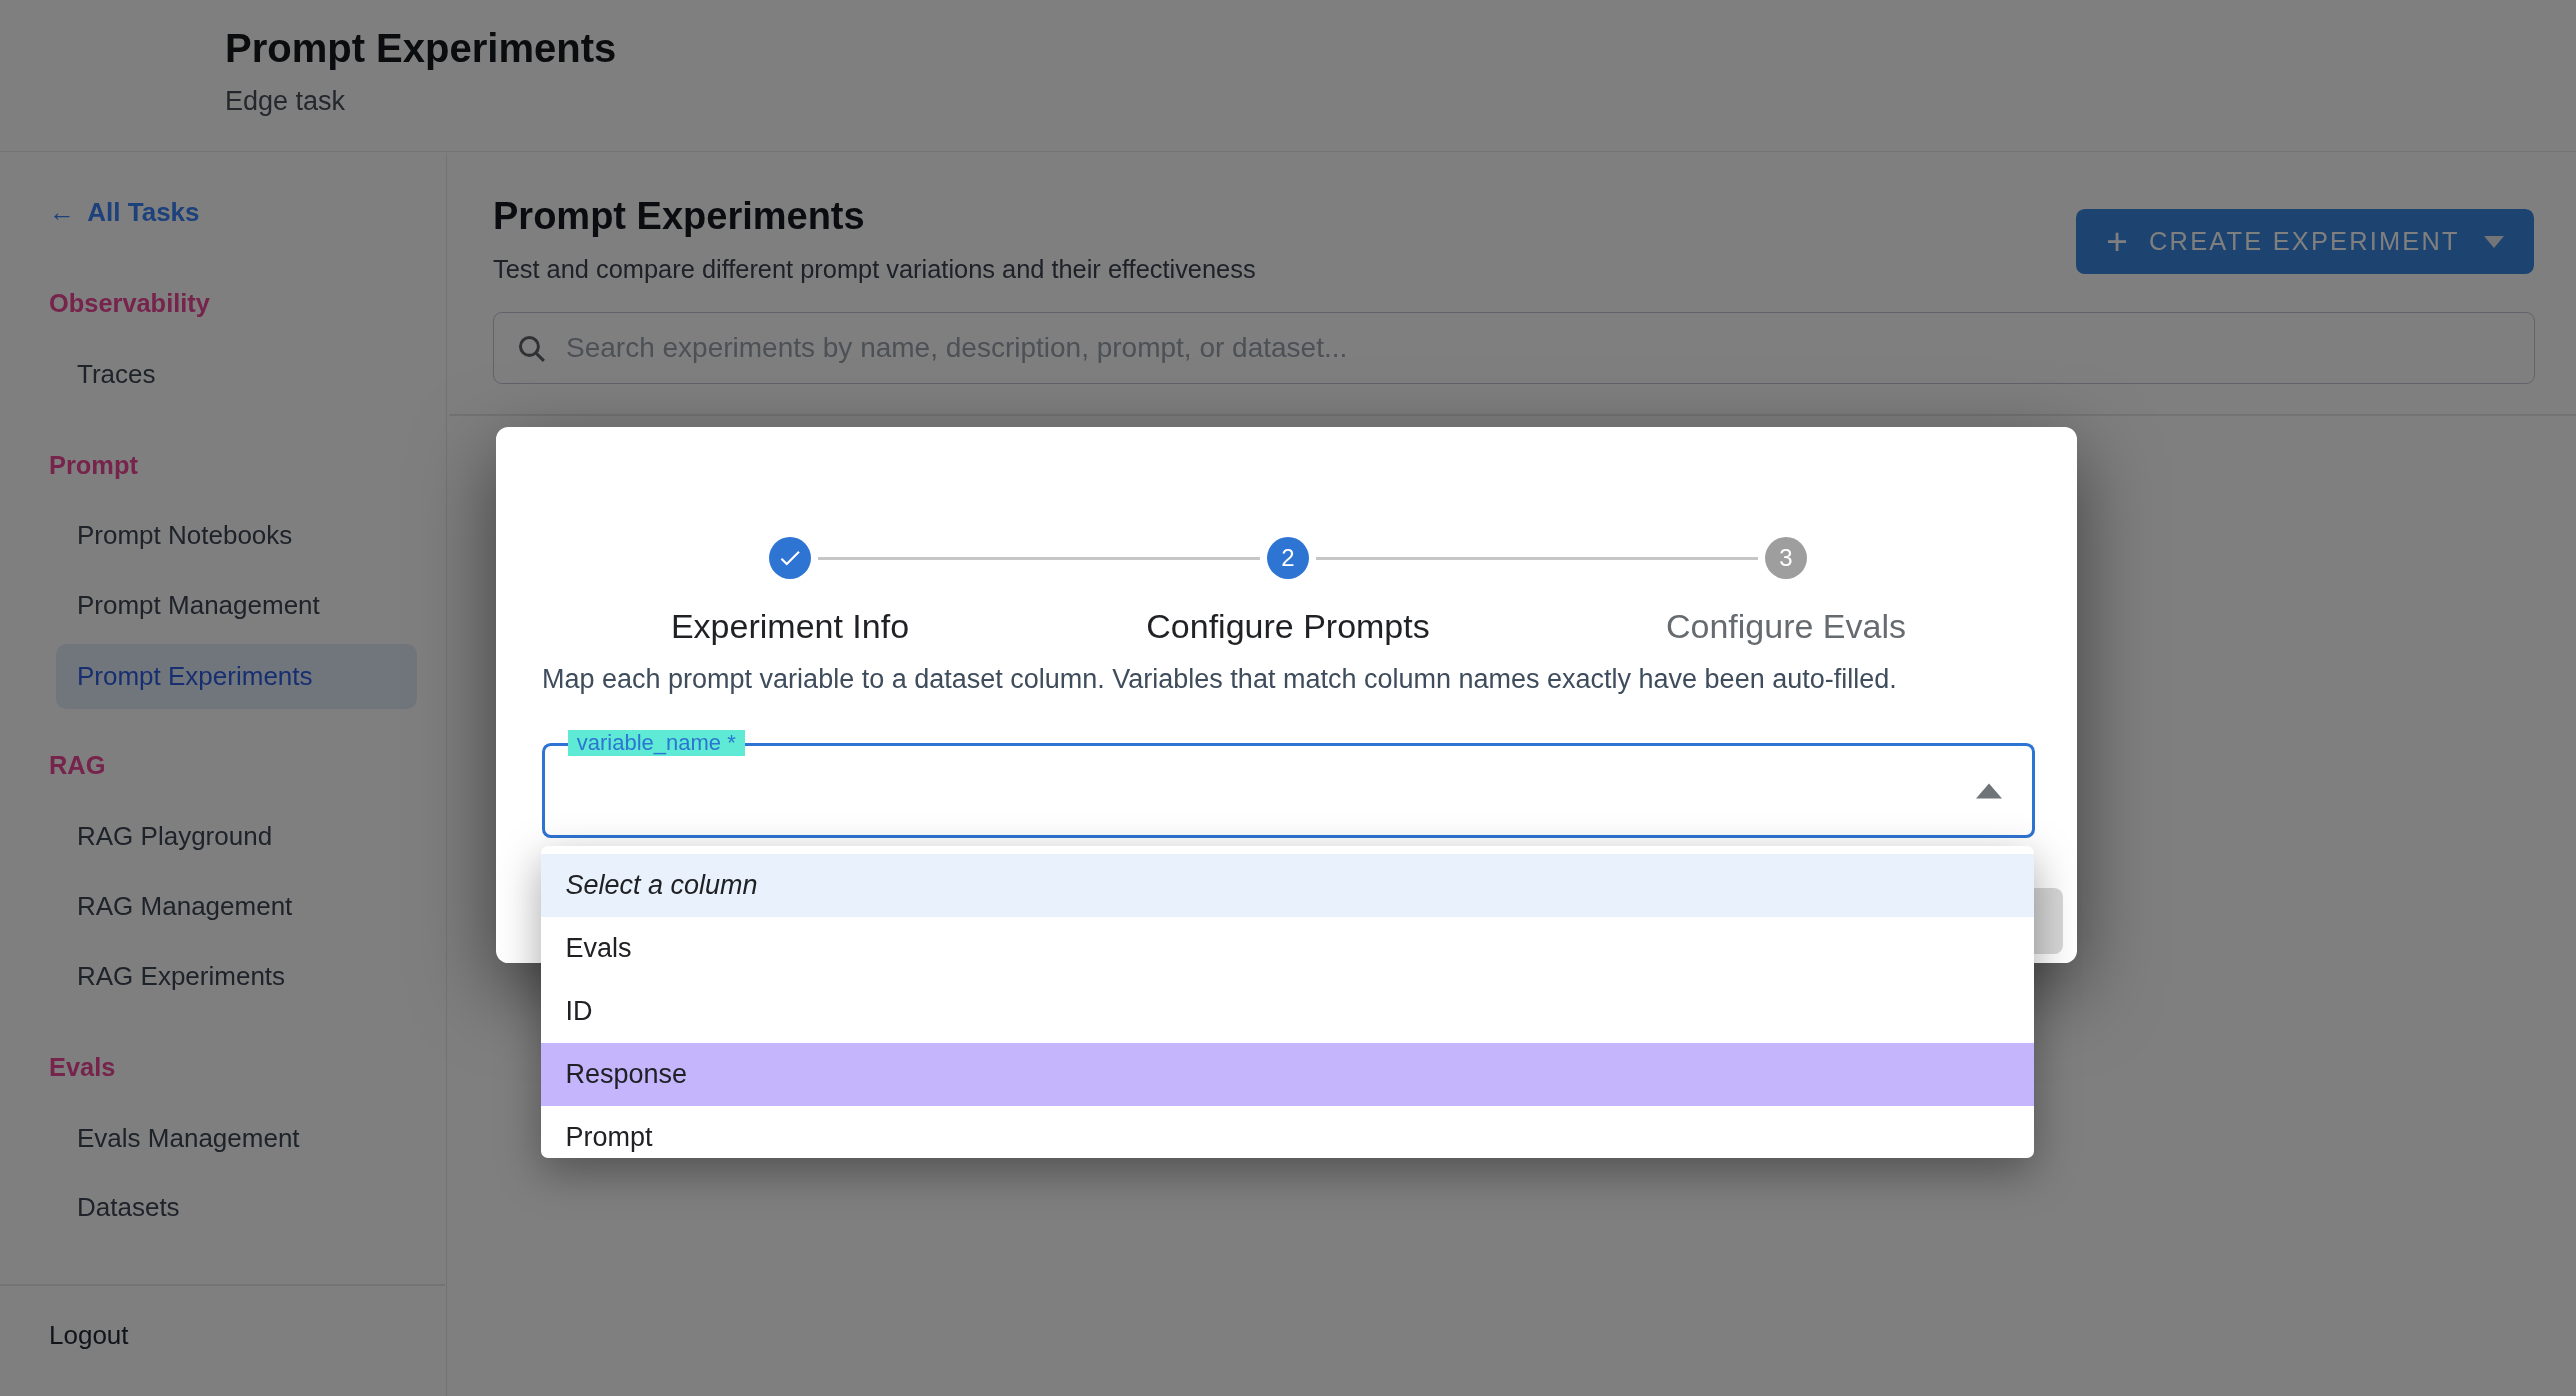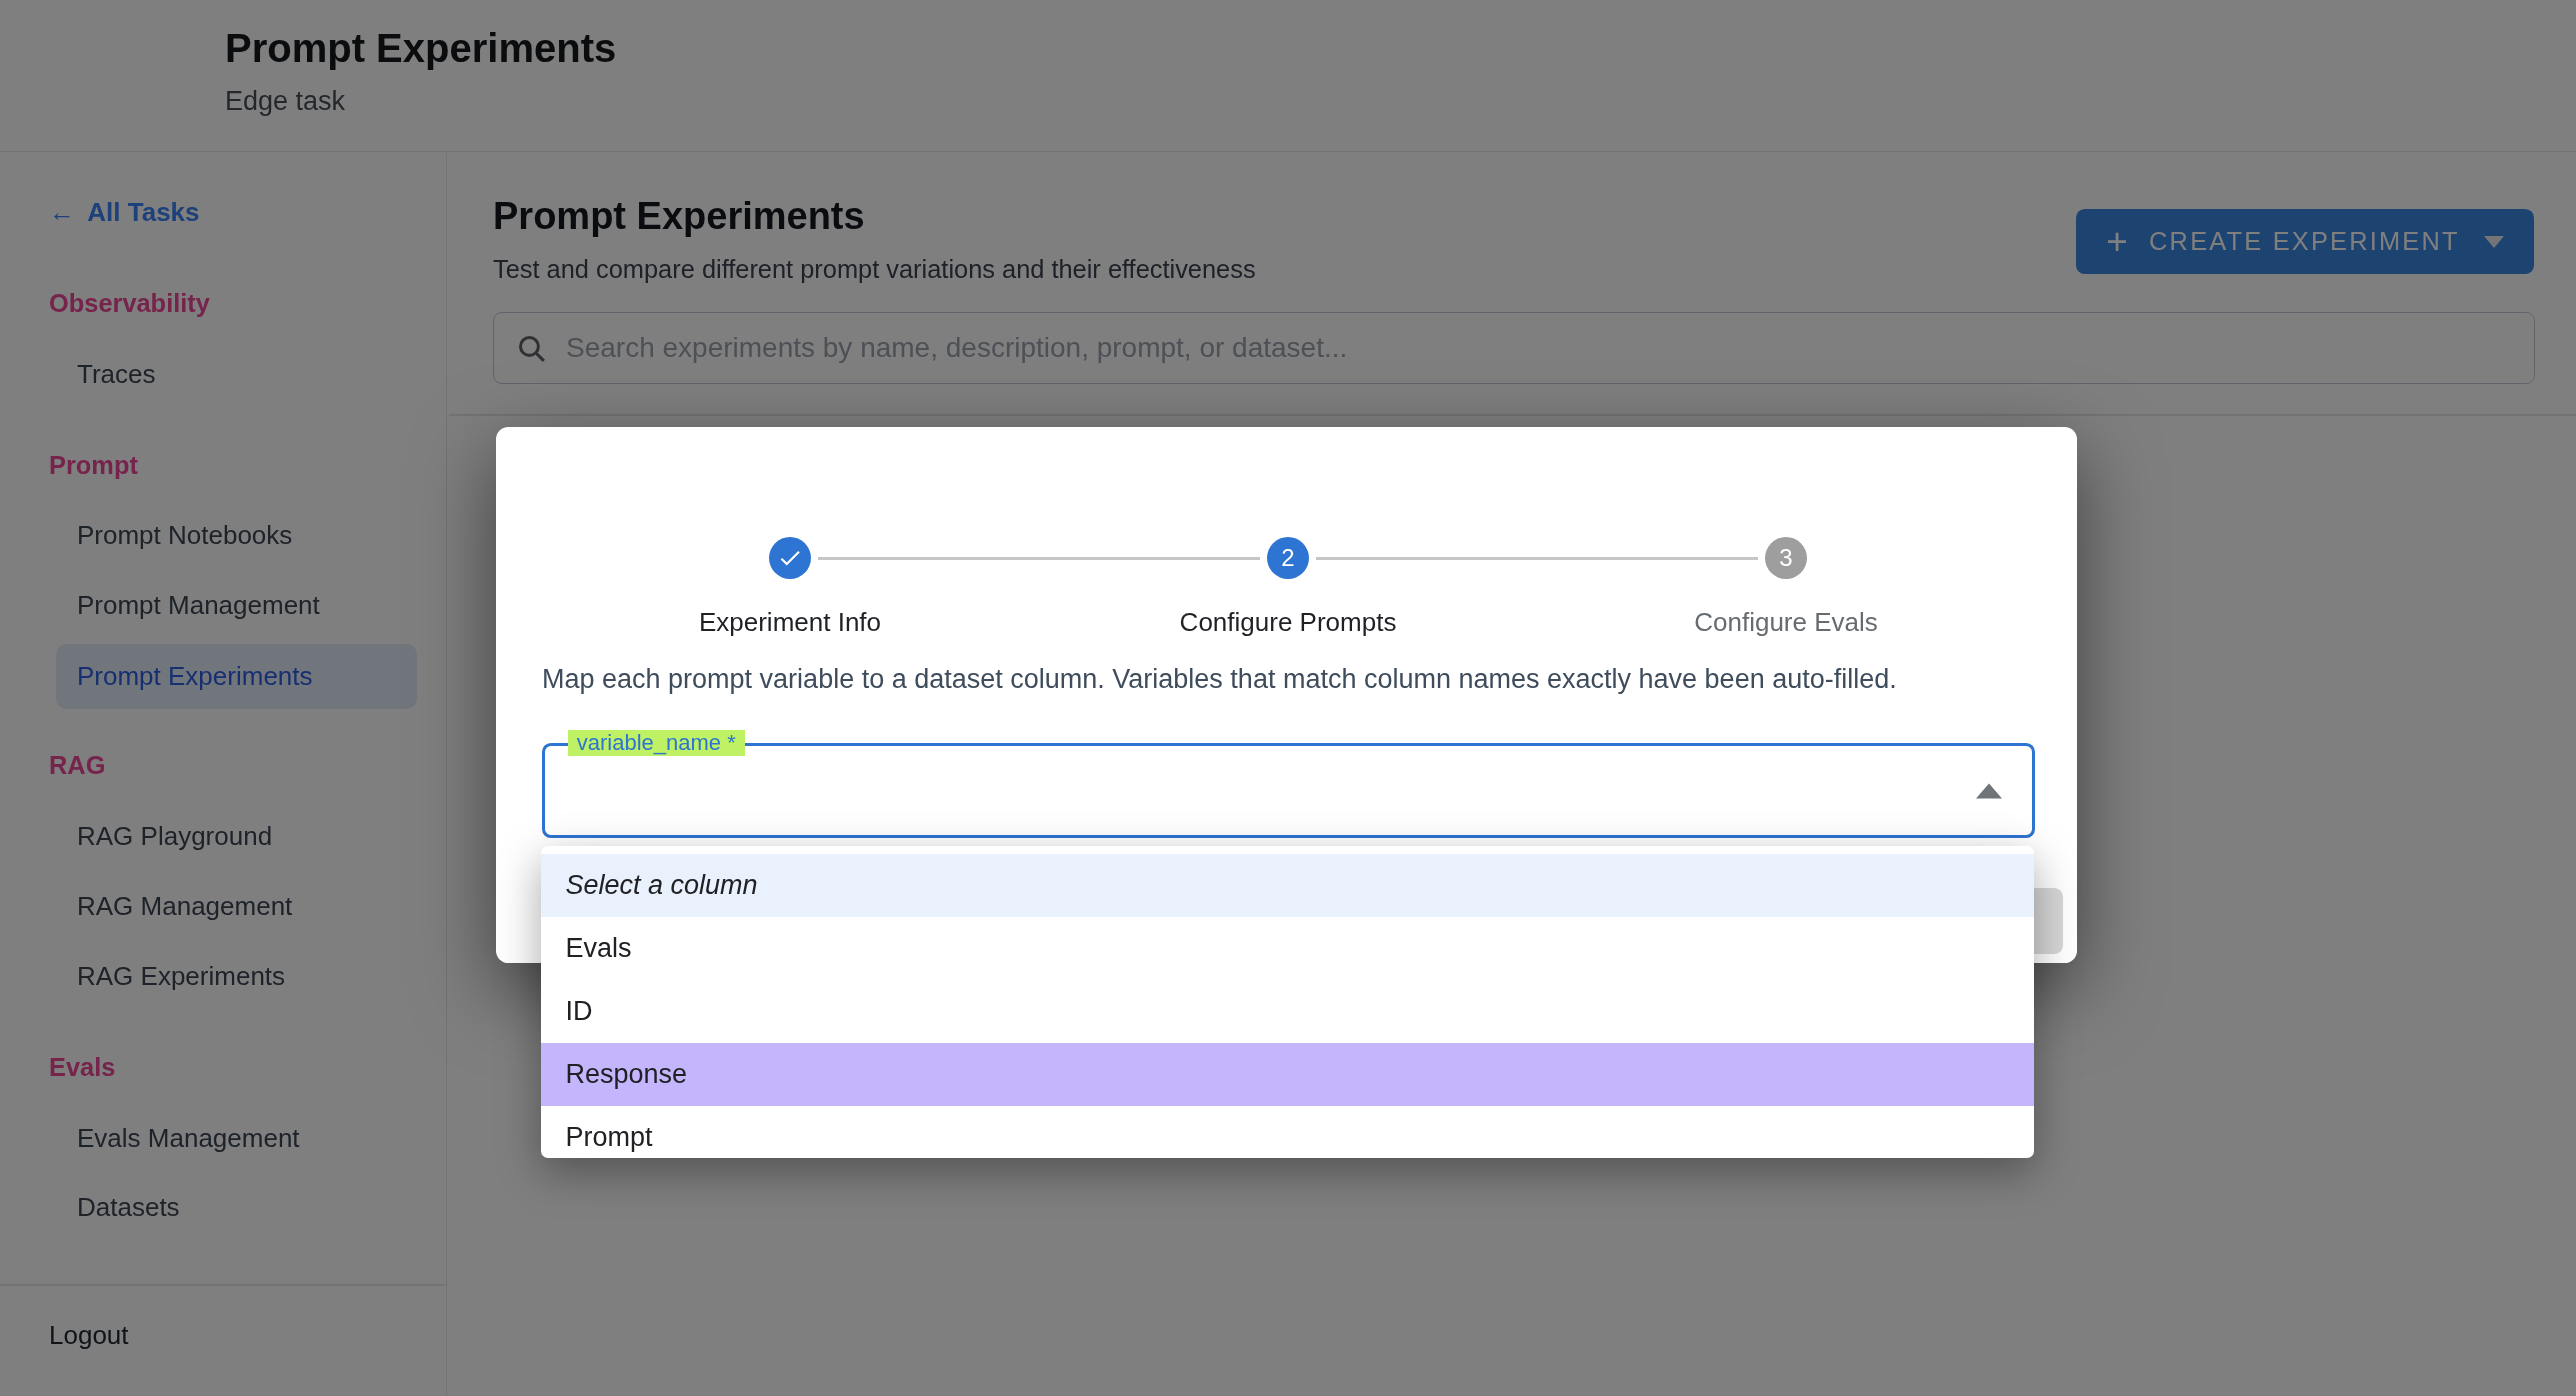--- a/index.html
+++ b/index.html
@@ -51,26 +51,26 @@
   .modal{position:absolute;left:496px;top:427px;width:1581px;height:536px;background:#fff;border-radius:12.3px;
          box-shadow:0 26px 79px rgba(0,0,0,0.5);z-index:20;}
   .modal-title{position:absolute;left:46px;top:32px;font-size:35px;font-weight:500;color:#1c1e21;}
   .step-circle{position:absolute;top:110px;width:42px;height:42px;border-radius:50%;display:flex;
                align-items:center;justify-content:center;color:#fff;font-size:24px;font-weight:500;}
   .step-circle.done,.step-circle.current{background:#2e74d2;}
   .step-circle.todo{background:#9e9e9e;}
   .step-c1{left:273px;} .step-c2{left:771px;} .step-c3{left:1269px;}
   .connector{position:absolute;top:130px;height:2.6px;background:#c6c6c6;}
   .conn-1{left:322px;width:442px;} .conn-2{left:820px;width:442px;}
-  .step-label{position:absolute;top:180px;transform:translateX(-50%);font-size:26px;color:#1f2124;white-space:nowrap;}
+  .step-label{position:absolute;top:180px;transform:translateX(-50%);font-size:34px;color:#1f2124;white-space:nowrap;}
   .step-l1{left:294px;} .step-l2{left:792px;} .step-l3{left:1290px;color:#666b70;}
   .modal-desc{position:absolute;left:46px;top:237px;width:1493px;font-size:27px;color:#3e4c5c;}
   .select-field{position:absolute;left:46px;top:316px;width:1493px;height:95px;border:3.5px solid #2e74d2;
                 border-radius:8.8px;box-sizing:border-box;background:#fff;cursor:pointer;}
-  .select-label{position:absolute;left:23px;top:-16px;background:#bef264;padding:0 8.8px;font-size:22px;color:#2e74d2;}
+  .select-label{position:absolute;left:23px;top:-16px;background:#5eead4;padding:0 8.8px;font-size:22px;color:#2e74d2;}
   .caret-up{position:absolute;right:30px;top:50%;transform:translateY(-50%);width:0;height:0;
             border-left:13px solid transparent;border-right:13px solid transparent;
             border-bottom:15px solid #6f7478;}
   .ghost-btn{position:absolute;right:14px;top:461px;width:193px;height:66px;border:none;border-radius:8.8px;
              background:#d7d7d8;cursor:default;}
 
   
   .menu{position:absolute;left:541px;top:846px;width:1493px;height:312px;background:#fff;z-index:30;
         border-radius:7px;box-shadow:0 14px 44px rgba(0,0,0,0.35);padding:8px 0 11.4px 0;box-sizing:border-box;}
   .menu-item{height:63px;line-height:63px;padding-left:24.5px;font-size:27px;color:#202124;cursor:pointer;}

